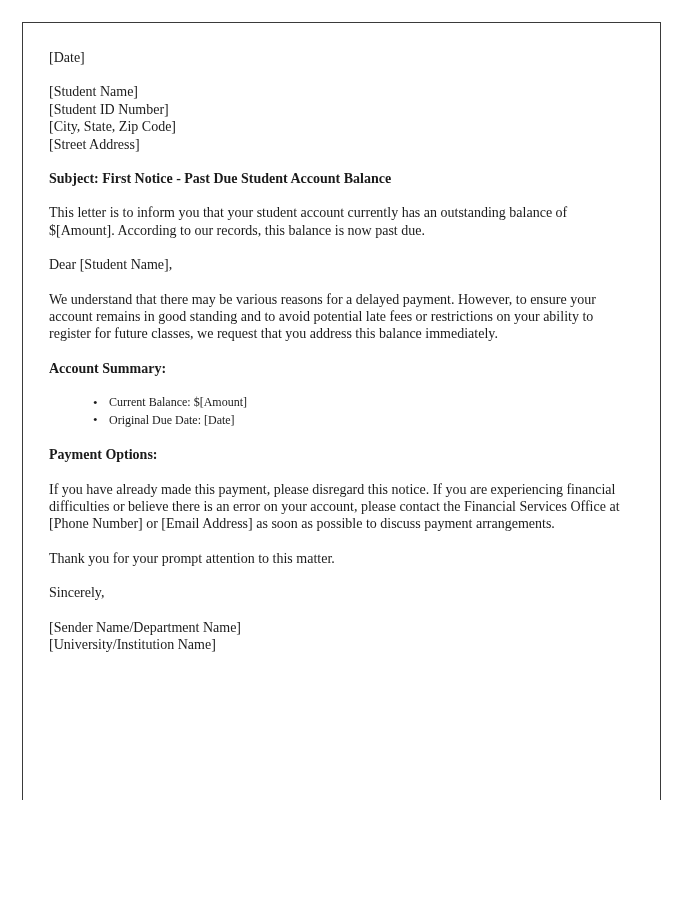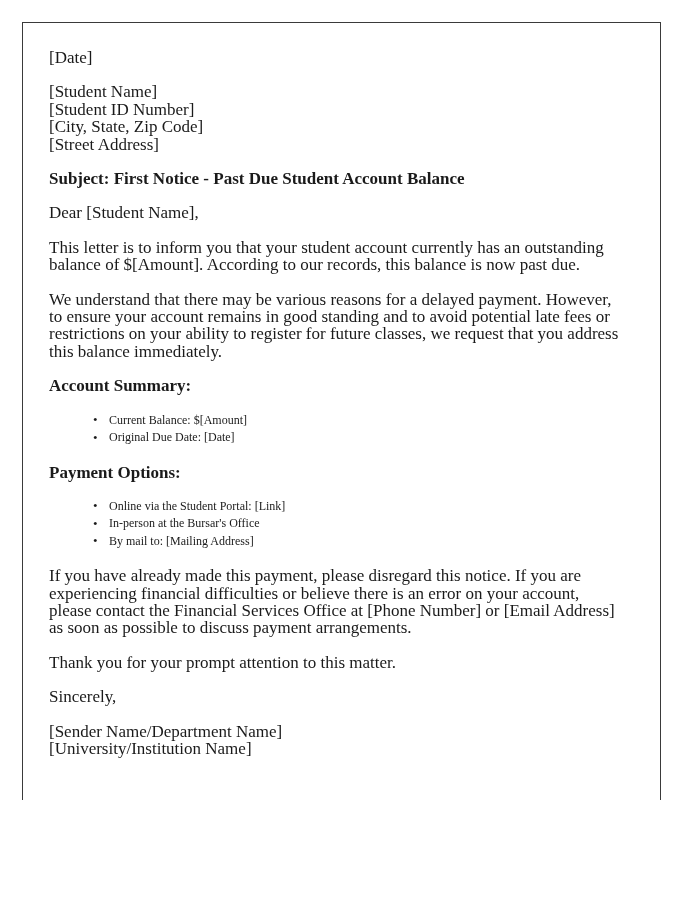--- a/index.html
+++ b/index.html
@@ -29,21 +29,21 @@
   }
 
   .letter-body {
     padding: 26px 36px 0 26px;
     box-sizing: border-box;
   }
 
   .line,
   .para,
   .heading {
-    font-size: 17px;
+    font-size: 14px;
     line-height: 17.4px;
     margin: 0;
     color: #1a1a1a;
     text-align: left;
   }
 
   .heading {
     font-weight: bold;
   }
 
@@ -95,50 +95,45 @@
       <p class="line">[Student ID Number]</p>
       <p class="line">[City, State, Zip Code]</p>
       <p class="line">[Street Address]</p>
     </div>
 
     <div class="block">
       <p class="heading">Subject: First Notice - Past Due Student Account Balance</p>
     </div>
 
     <div class="block">
-      <p class="line">Dear [Student Name],</p>
+      <p class="para">This letter is to inform you that your student account currently has an outstanding balance of $[Amount]. According to our records, this balance is now past due.</p>
     </div>
 
     <div class="block">
-      <p class="para">This letter is to inform you that your student account currently has an outstanding balance of $[Amount]. According to our records, this balance is now past due.</p>
+      <p class="line">Dear [Student Name],</p>
     </div>
 
     <div class="block">
       <p class="para">We understand that there may be various reasons for a delayed payment. However, to ensure your account remains in good standing and to avoid potential late fees or restrictions on your ability to register for future classes, we request that you address this balance immediately.</p>
     </div>
 
     <div class="block">
       <p class="heading">Account Summary:</p>
     </div>
 
     <ul class="bullets">
       <li>Current Balance: $[Amount]</li>
       <li>Original Due Date: [Date]</li>
     </ul>
 
     <div class="block">
       <p class="heading">Payment Options:</p>
     </div>
 
 
-    <ul class="bullets">
-      <li>Online via the Student Portal: [Link]</li>
-      <li>In-person at the Bursar's Office</li>
-      <li>By mail to: [Mailing Address]</li>
-    </ul>
 
     <div class="block">
       <p class="para">If you have already made this payment, please disregard this notice. If you are experiencing financial difficulties or believe there is an error on your account, please contact the Financial Services Office at [Phone Number] or [Email Address] as soon as possible to discuss payment arrangements.</p>
     </div>
 
     <div class="block">
       <p class="para">Thank you for your prompt attention to this matter.</p>
     </div>
 
     <div class="block">

